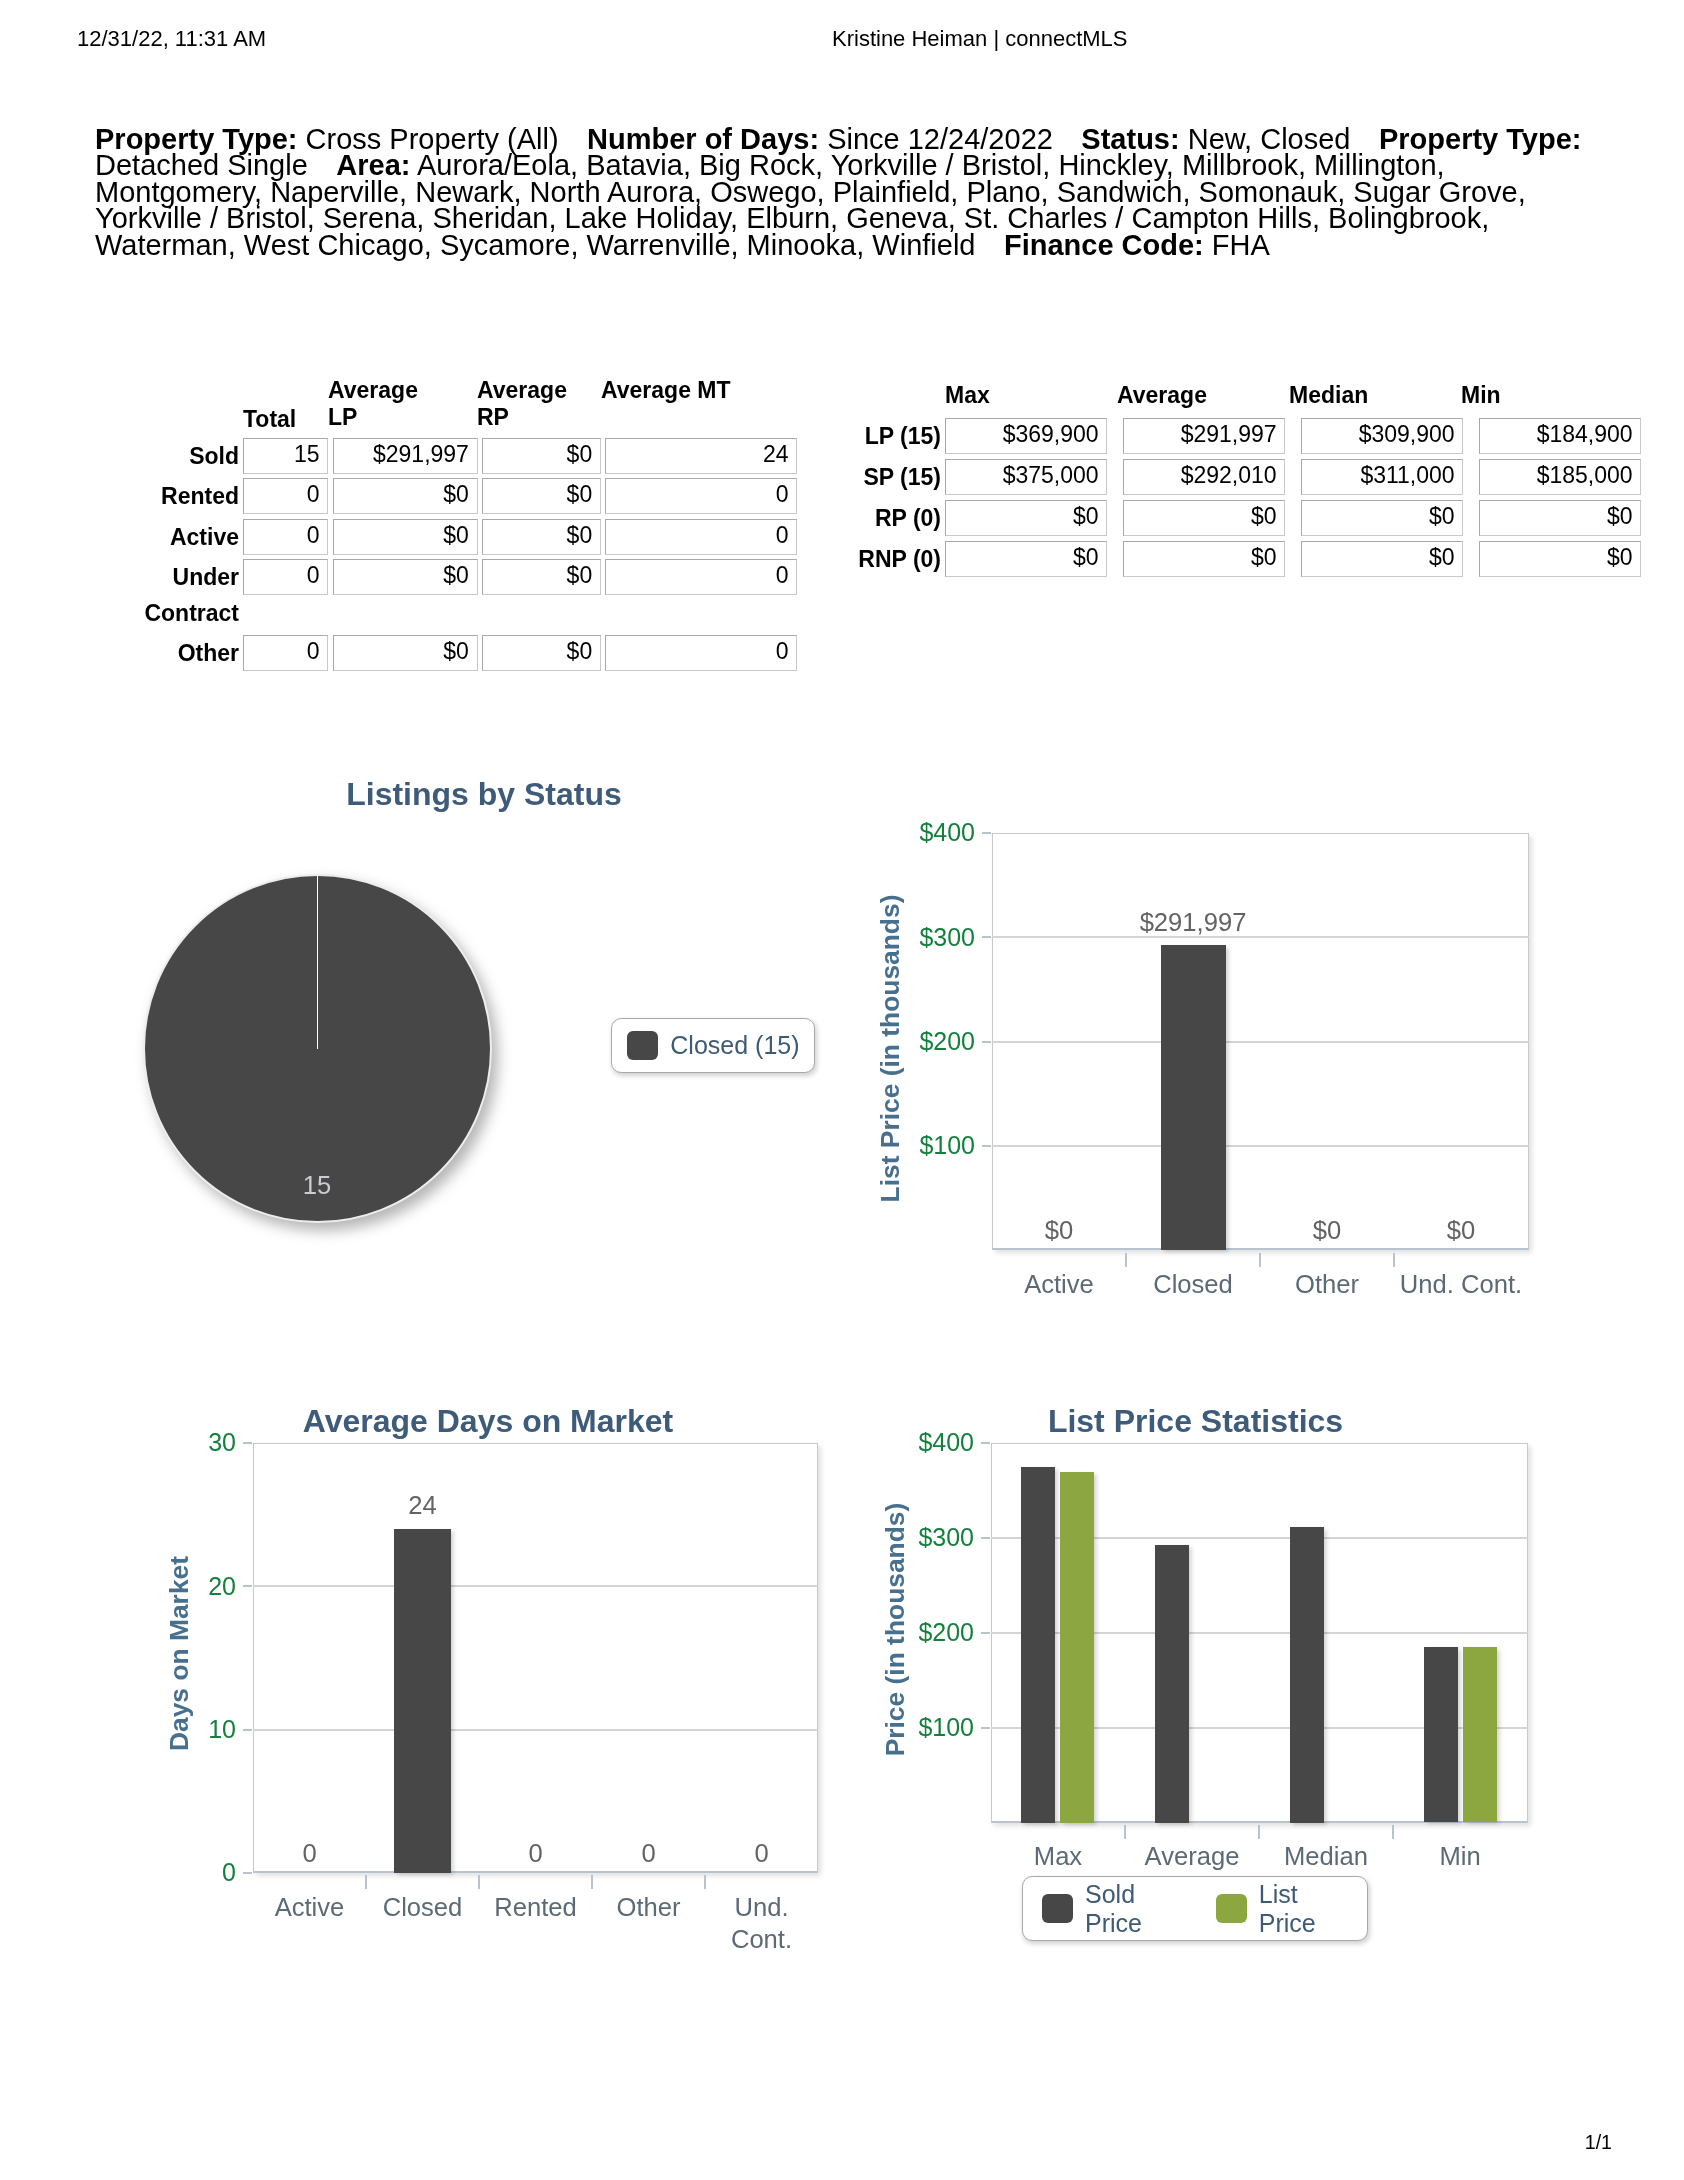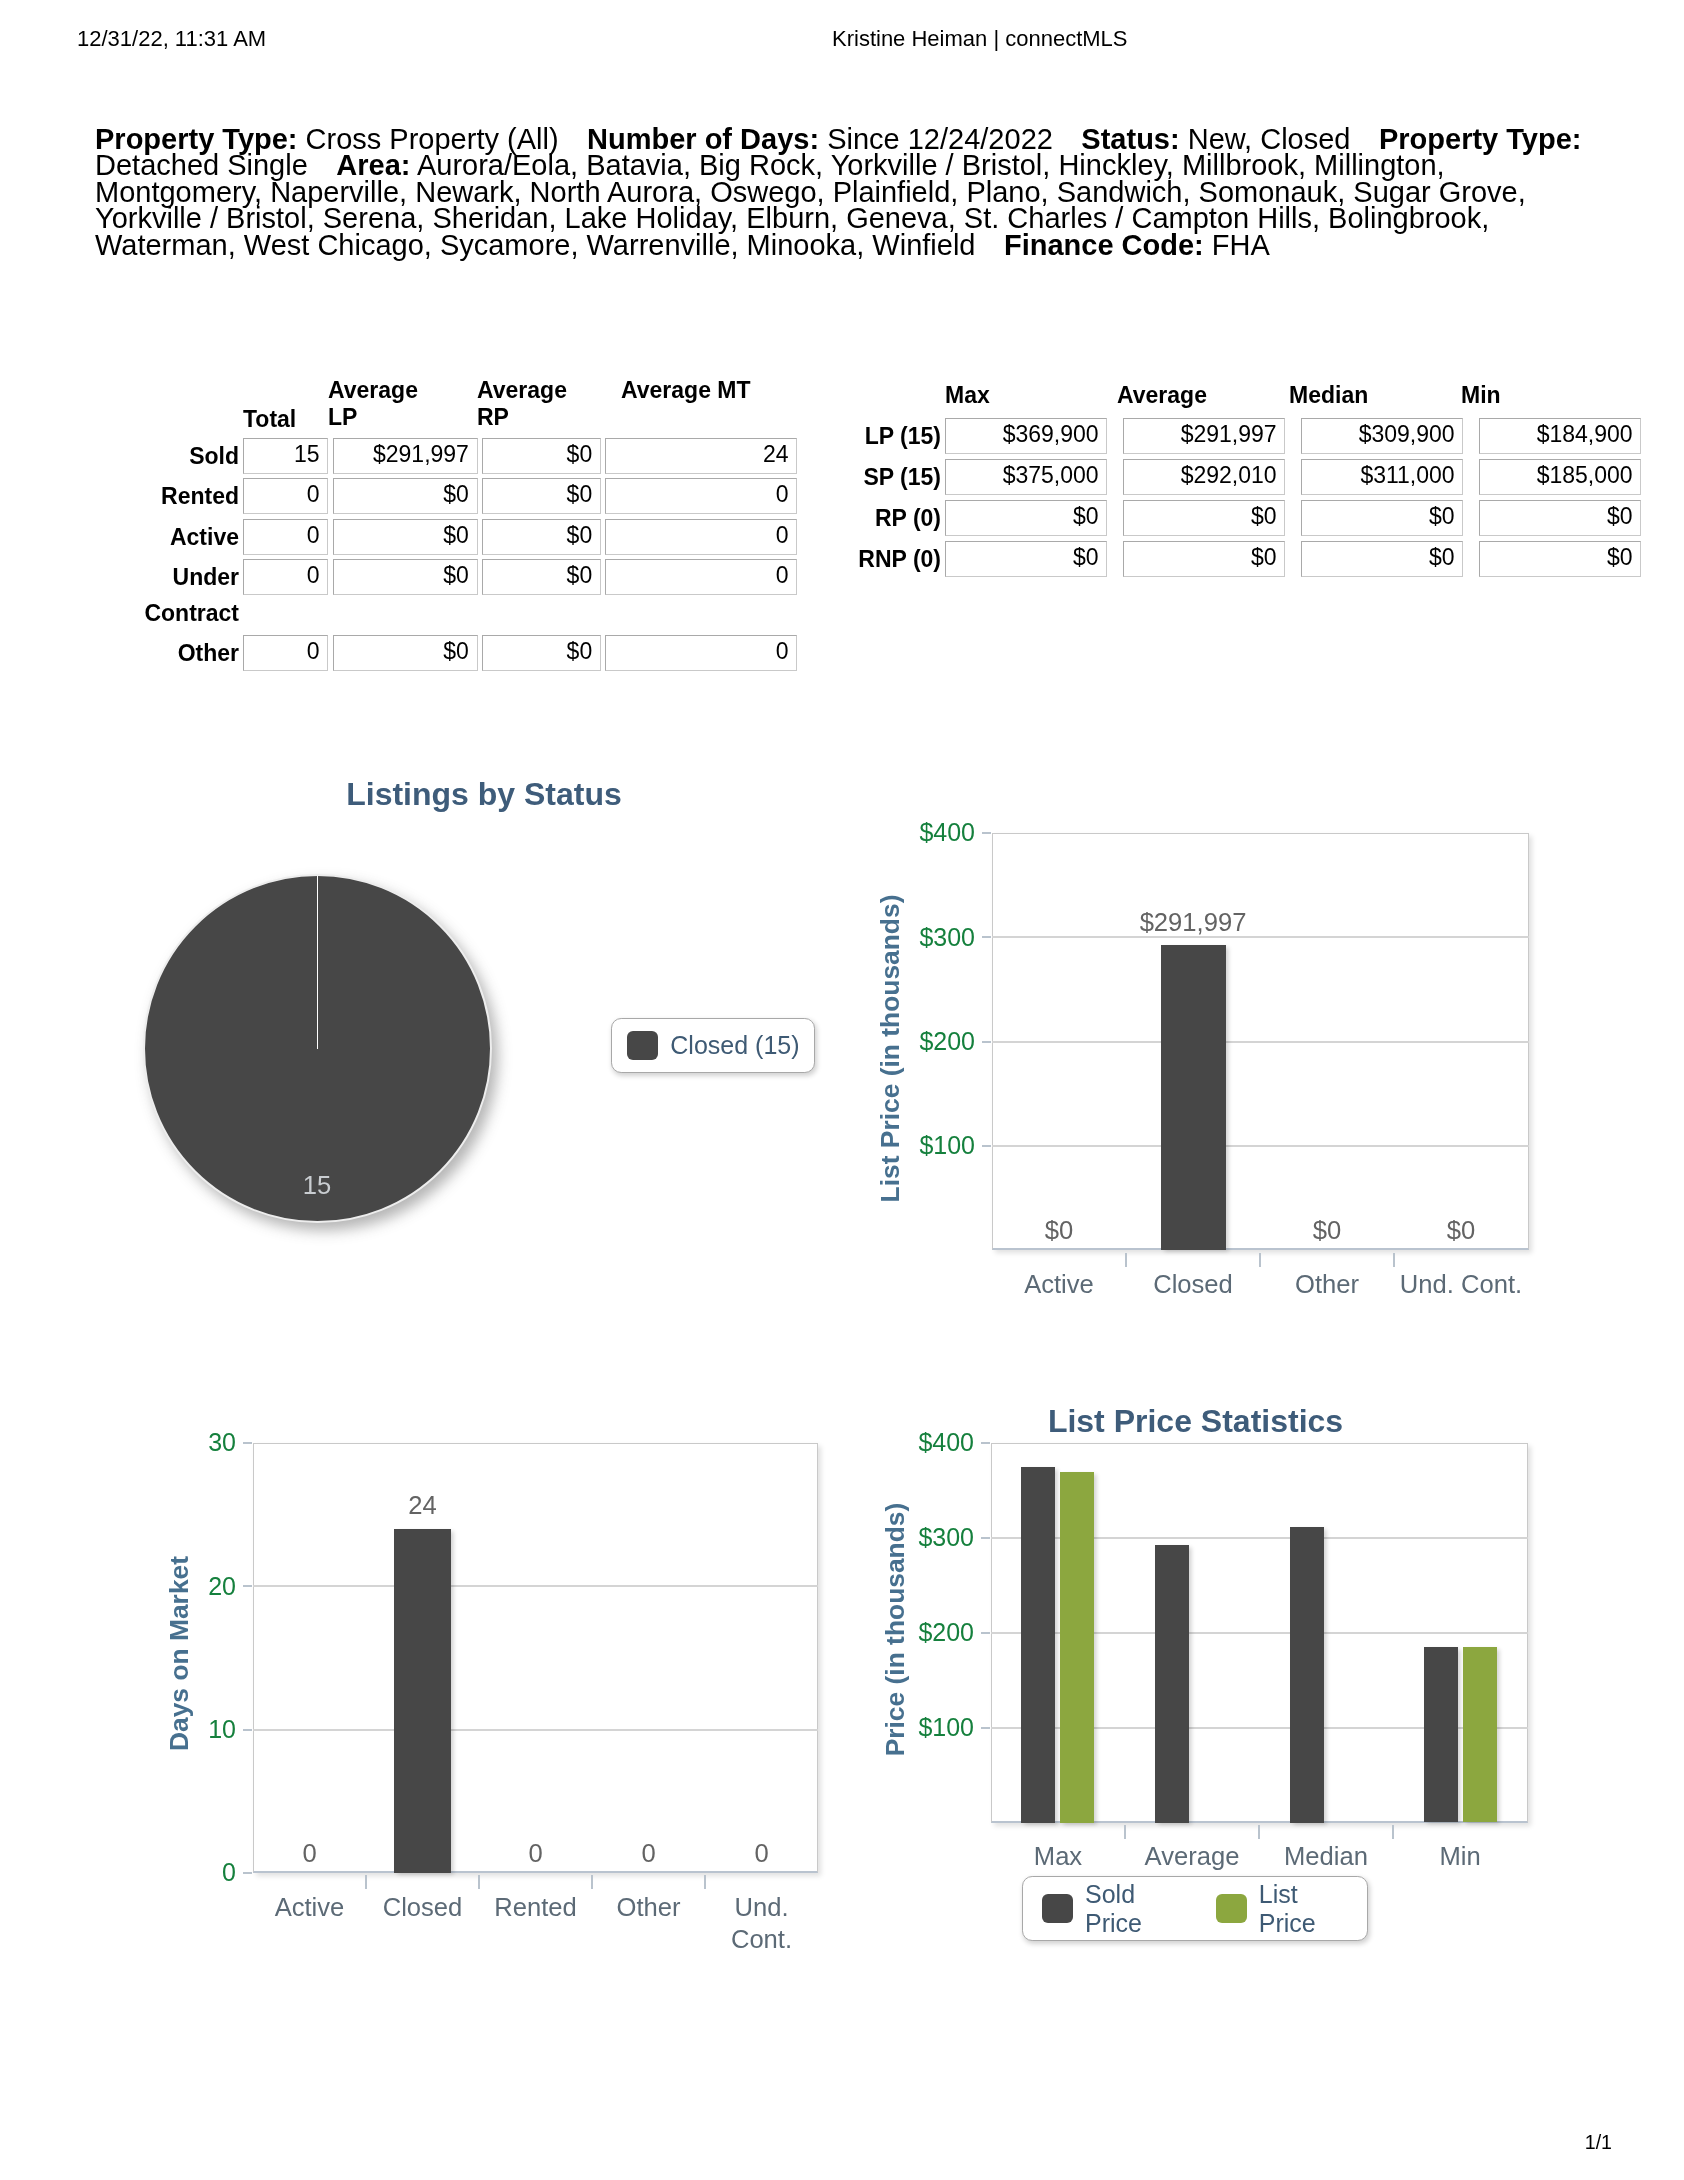--- a/index.html
+++ b/index.html
@@ -34,21 +34,21 @@
              font-size:23px; line-height:31.5px; height:36px; }
   .lt-c0{width:85px;margin-right:4.3px;} .lt-c1{width:145px;margin-right:4.3px;}
   .lt-c2{width:119px;margin-right:4.3px;} .lt-c3{width:192px;}
   .rt-c0,.rt-c1,.rt-c2{width:162px;margin-right:16px;} .rt-c3{width:162px;}
   .lt-head { display:flex; height:56px; margin-bottom:5.1px; align-items:flex-start; }
   .lt-hs { width:145px; }
   .hcell { font-weight:bold; font-size:23px; line-height:27px; }
   .lt-h0 { width:85px; align-self:stretch; display:flex; align-items:flex-end; }
   .lt-h1 { width:149px; } .lt-h1 span { display:inline-block; width:102px; }
   .lt-h2 { width:124px; } .lt-h2 span { display:inline-block; width:102px; }
-  .lt-h3 { width:192px;margin-left:20px; }
+  .lt-h3 { width:192px; }
   .rt-head { display:flex; height:31px; margin-bottom:5.1px; }
   .rt-hs { width:106px; }
   .rt-h { width:172px; font-weight:bold; font-size:23px; }
 
   
   .chart { position:absolute; }
   #chart1 { left:85px;  top:762px;  width:750px; height:511px; }
   #chart2 { left:835px;  top:762px;  width:809px; height:588px; }
   #chart3 { left:85px;  top:1401px; width:809px; height:656px; }
   #chart4 { left:852px; top:1401px; width:809px; height:656px; }
@@ -236,20 +236,21 @@
       <div class="bar-value" style="left: 291px; top: 146px; width: 134px;">$291,997</div>
       <div class="cat-label" style="left: 425px; top: 507px; width: 134px;">Other</div>
       <div class="xtick-mark" style="left: 424px; top: 491px;"></div>
       <div class="bar-value" style="left: 425px; top: 454px; width: 134px;">$0</div>
       <div class="cat-label" style="left: 559px; top: 507px; width: 134px;">Und. Cont.</div>
       <div class="xtick-mark" style="left: 558px; top: 491px;"></div>
       <div class="bar-value" style="left: 559px; top: 454px; width: 134px;">$0</div>
     </div>
 
   <div class="chart" id="chart3">
+    <div class="chart-title">Average Days on Market</div>
     <div class="ylabel">Days on Market</div>
     <div class="plot"></div>
   <div class="ytick-label" style="left: 40px; top: 27px; width: 111px;">30</div>
       <div class="ytick-mark" style="left: 158px; top: 41px;"></div>
       <div class="gridline" style="left: 168px; top: 184px; width: 565px;"></div>
       <div class="ytick-label" style="left: 40px; top: 171px; width: 111px;">20</div>
       <div class="ytick-mark" style="left: 158px; top: 184px;"></div>
       <div class="gridline" style="left: 168px; top: 328px; width: 565px;"></div>
       <div class="ytick-label" style="left: 40px; top: 314px; width: 111px;">10</div>
       <div class="ytick-mark" style="left: 158px; top: 328px;"></div>

